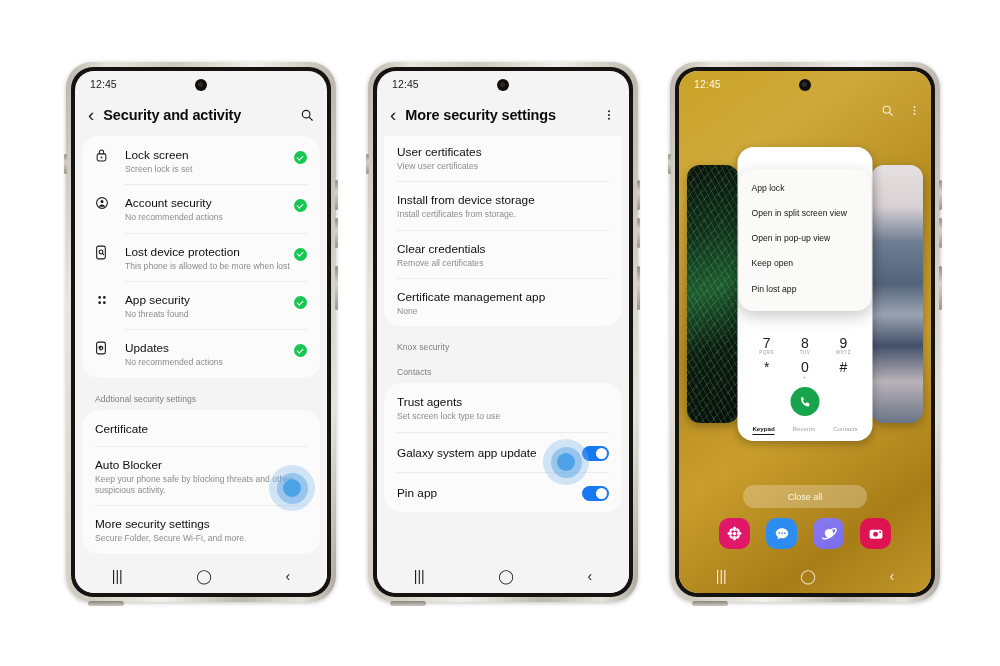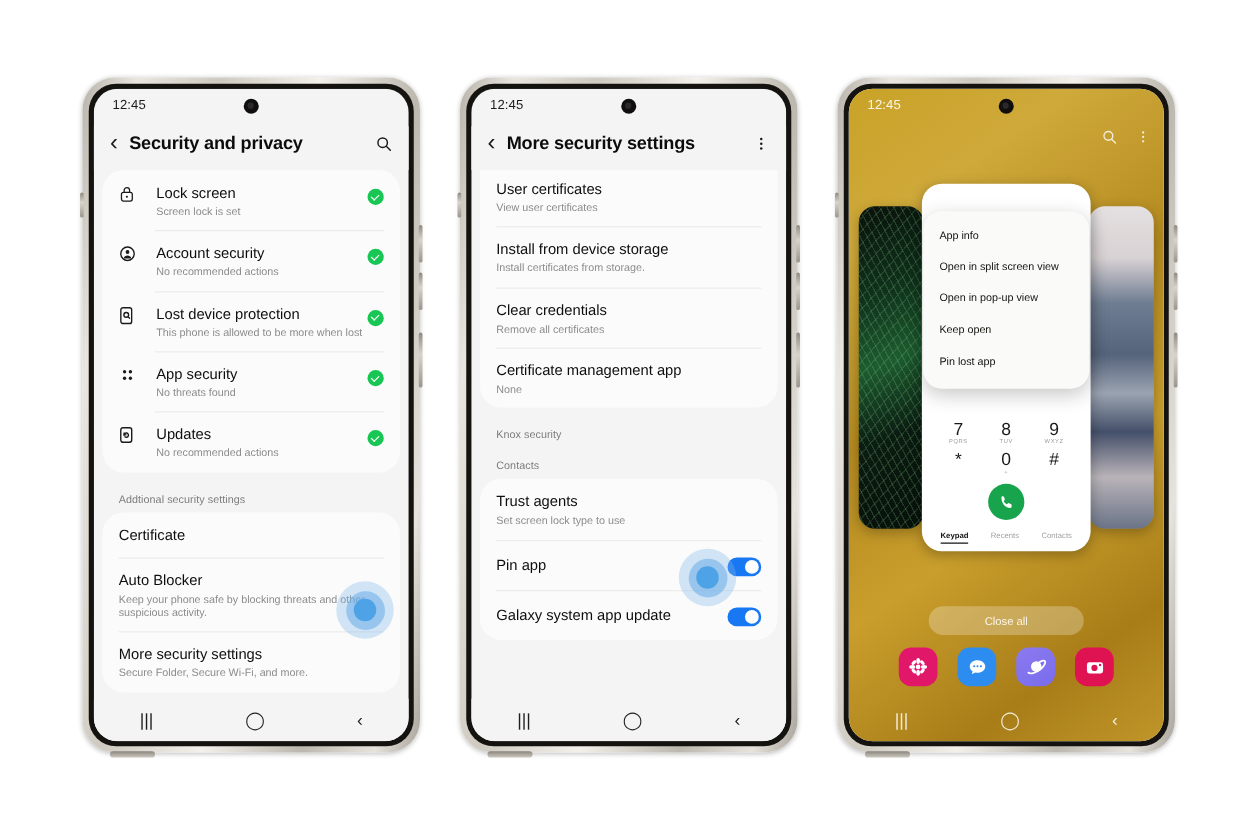--- a/index.html
+++ b/index.html
@@ -141,21 +141,21 @@
       <div class="screen">
         <div class="settings">
 
           <div class="statusbar">
             <div class="clock">12:45</div>
             <div class="punch"></div>
           </div>
 
           <div class="appbar">
             <span class="back">‹</span>
-            <h1>Security and privacy</h1>
+            <h1>Security and activity</h1>
             <span class="act">
               <svg width="14" height="14" viewBox="0 0 24 24" fill="none" stroke="currentColor" stroke-width="2">
                 <circle cx="10.5" cy="10.5" r="6.5"></circle>
                   <line x1="15.5" y1="15.5" x2="21" y2="21" stroke-linecap="round"></line>
               </svg>
             </span>
           </div>
 
           <div class="scroll">
 
@@ -337,25 +337,25 @@
             <div class="secthead">Contacts</div>
 
             <div class="card">
               <div class="row">
                 <span class="rtxt">
                   <span class="rtitle">Trust agents</span>
                   <div class="rsub">Set screen lock type to use</div>
                 </span>
               </div>
               <div class="row" style="padding-top:11px; padding-bottom:11px;">
+                <span class="rtxt"><span class="rtitle">Galaxy system app update</span></span>
+                <span class="tgl"></span>
+              </div>
+              <div class="row" style="padding-top:11px; padding-bottom:11px;">
                 <span class="rtxt"><span class="rtitle">Pin app</span></span>
-                <span class="tgl"></span>
-              </div>
-              <div class="row" style="padding-top:11px; padding-bottom:11px;">
-                <span class="rtxt"><span class="rtitle">Galaxy system app update</span></span>
                 <span class="tgl"></span>
               </div>
             </div>
 
             <div class="ripple" style="right:40px; bottom:74px;">
               <i>
                   <b></b>
                 </i>
             </div>
           </div>
@@ -441,21 +441,21 @@
               </div>
               <div class="dtabs">
                 <span class="dtab on">Keypad</span>
                 <span class="dtab">Recents</span>
                 <span class="dtab">Contacts</span>
               </div>
             </div>
           </div>
 
           <div class="menu">
-            <div class="mi">App info</div>
+            <div class="mi">App lock</div>
             <div class="mi">Open in split screen view</div>
             <div class="mi">Open in pop-up view</div>
             <div class="mi">Keep open</div>
             <div class="mi">Pin lost app</div>
           </div>
 
           <div class="closeall">Close all</div>
 
           <div class="dock">
             <span class="dicon d-gallery">

